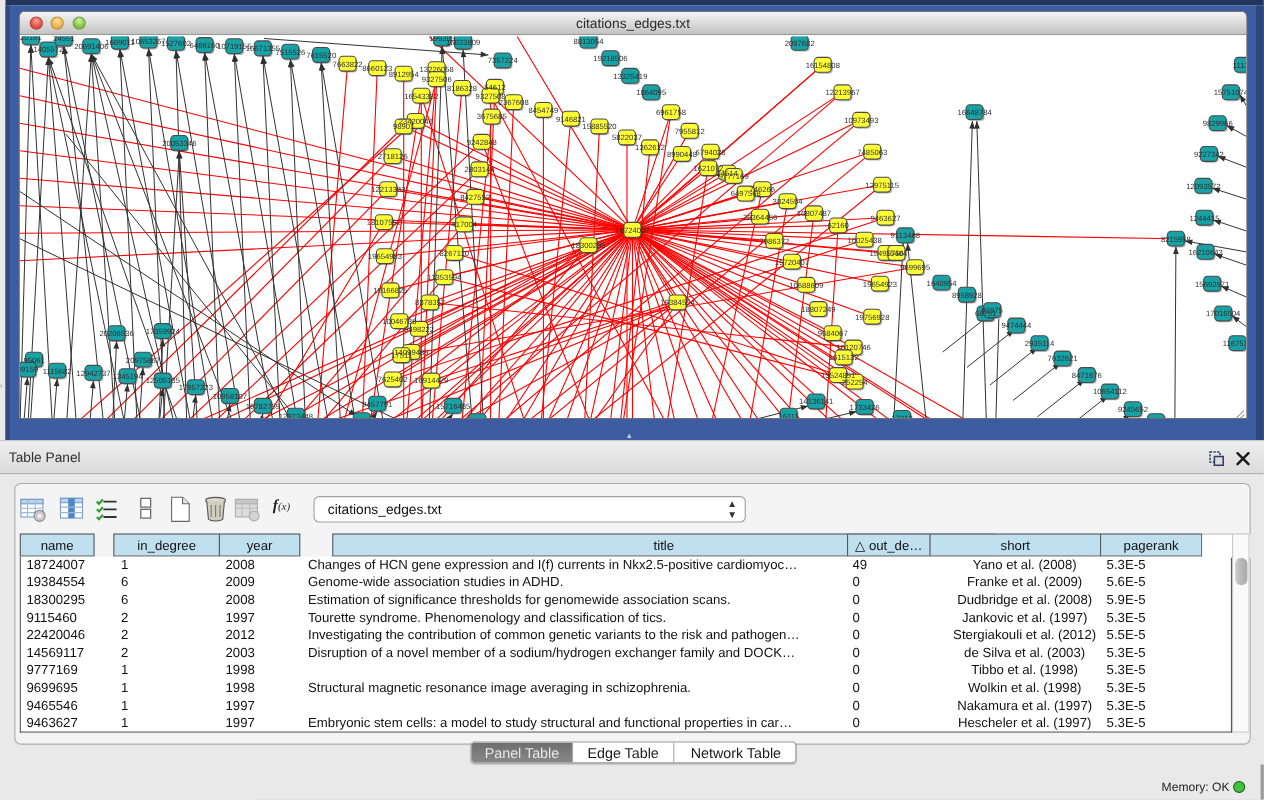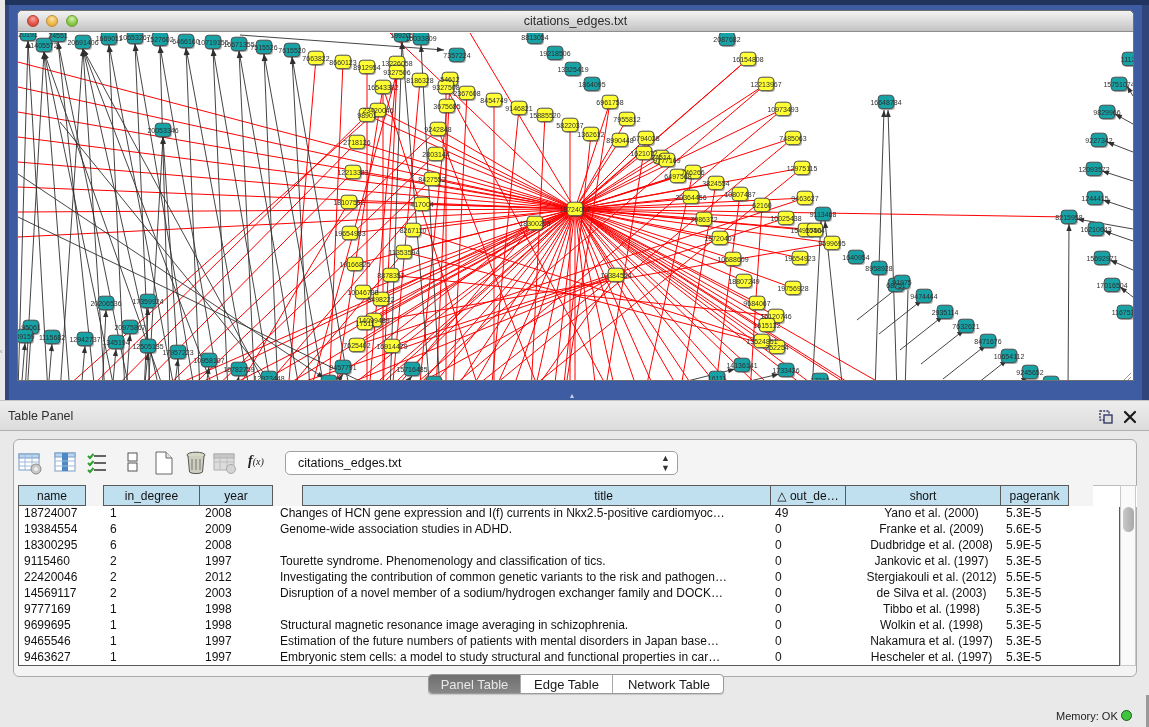--- a/index.html
+++ b/index.html
@@ -976,45 +976,46 @@
 <div id="combo">
     <span class="tx">citations_edges.txt</span>
     <span class="ar">▲<br>▼</span>
   </div>
 <div class="hc" style="left:18px; width:68px;">name</div>
 <div class="hc" style="left:103px; width:97px;">in_degree</div>
 <div class="hc" style="left:199px; width:74px;">year</div>
 <div class="hc" style="left:272px; width:603px;margin-left:30px;">title</div>
 <div class="hc" style="left:770px; width:76px;">△ out_de…</div>
 <div class="hc" style="left:845px; width:156px;">short</div>
-<div class="hc" style="left:1000px; width:69px;">pagerank</div>
+<div class="hc" style="left:1000px; width:93px;">pagerank</div>
 <div id="tbody"></div>
 <div style="position:absolute;left:1093px;top:485px;width:44px;height:22px;background:#fff;border-top:1px solid #bbb"></div>
 <div class="trow" style="top:506px">
     <span class="c1">18724007</span>
     <span class="c2">1</span>
     <span class="c3">2008</span>
     <span class="c4">Changes of HCN gene expression and I(f) currents in Nkx2.5-positive cardiomyoc…</span>
     <span class="c5">49</span>
-    <span class="c6">Yano et al. (2000)</span>
+    <span class="c6">Yano et al. (2008)</span>
     <span class="c7">5.3E-5</span>
   </div>
 <div class="trow" style="top:522px">
     <span class="c1">19384554</span>
     <span class="c2">6</span>
     <span class="c3">2009</span>
     <span class="c4">Genome-wide association studies in ADHD.</span>
     <span class="c5">0</span>
     <span class="c6">Franke et al. (2009)</span>
     <span class="c7">5.6E-5</span>
   </div>
 <div class="trow" style="top:538px">
     <span class="c1">18300295</span>
     <span class="c2">6</span>
     <span class="c3">2008</span>
+    <span class="c4">Estimation of significance thresholds for genomewide association scans.</span>
     <span class="c5">0</span>
     <span class="c6">Dudbridge et al. (2008)</span>
     <span class="c7">5.9E-5</span>
   </div>
 <div class="trow" style="top:554px">
     <span class="c1">9115460</span>
     <span class="c2">2</span>
     <span class="c3">1997</span>
     <span class="c4">Tourette syndrome. Phenomenology and classification of tics.</span>
     <span class="c5">0</span>
@@ -1053,21 +1054,20 @@
     <span class="c3">1998</span>
     <span class="c4">Structural magnetic resonance image averaging in schizophrenia.</span>
     <span class="c5">0</span>
     <span class="c6">Wolkin et al. (1998)</span>
     <span class="c7">5.3E-5</span>
   </div>
 <div class="trow" style="top:634px">
     <span class="c1">9465546</span>
     <span class="c2">1</span>
     <span class="c3">1997</span>
-    <span class="c4">Estimation of the future numbers of patients with mental disorders in Japan base…</span>
     <span class="c5">0</span>
     <span class="c6">Nakamura et al. (1997)</span>
     <span class="c7">5.3E-5</span>
   </div>
 <div class="trow" style="top:650px">
     <span class="c1">9463627</span>
     <span class="c2">1</span>
     <span class="c3">1997</span>
     <span class="c4">Embryonic stem cells: a model to study structural and functional properties in car…</span>
     <span class="c5">0</span>

